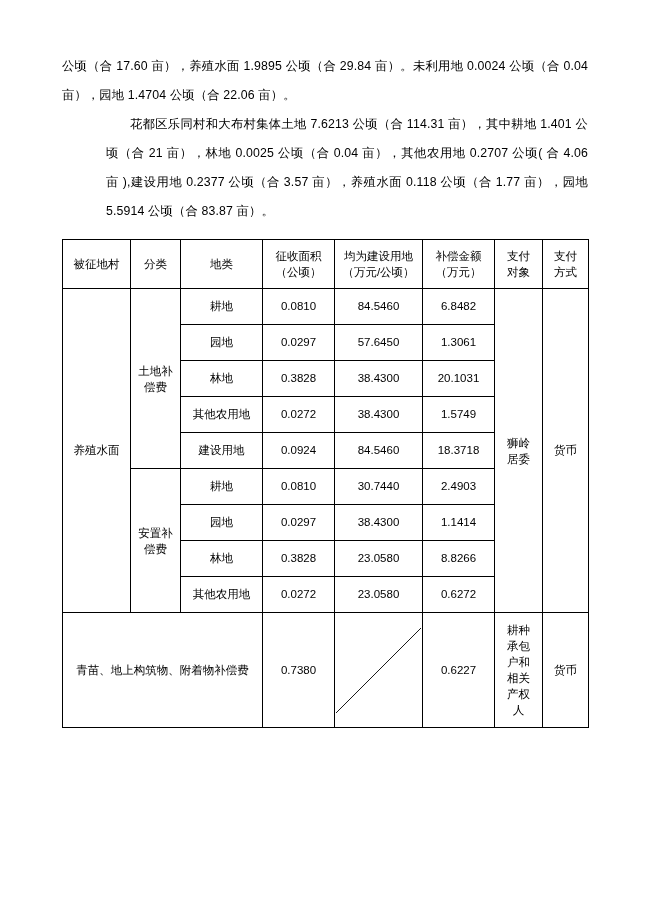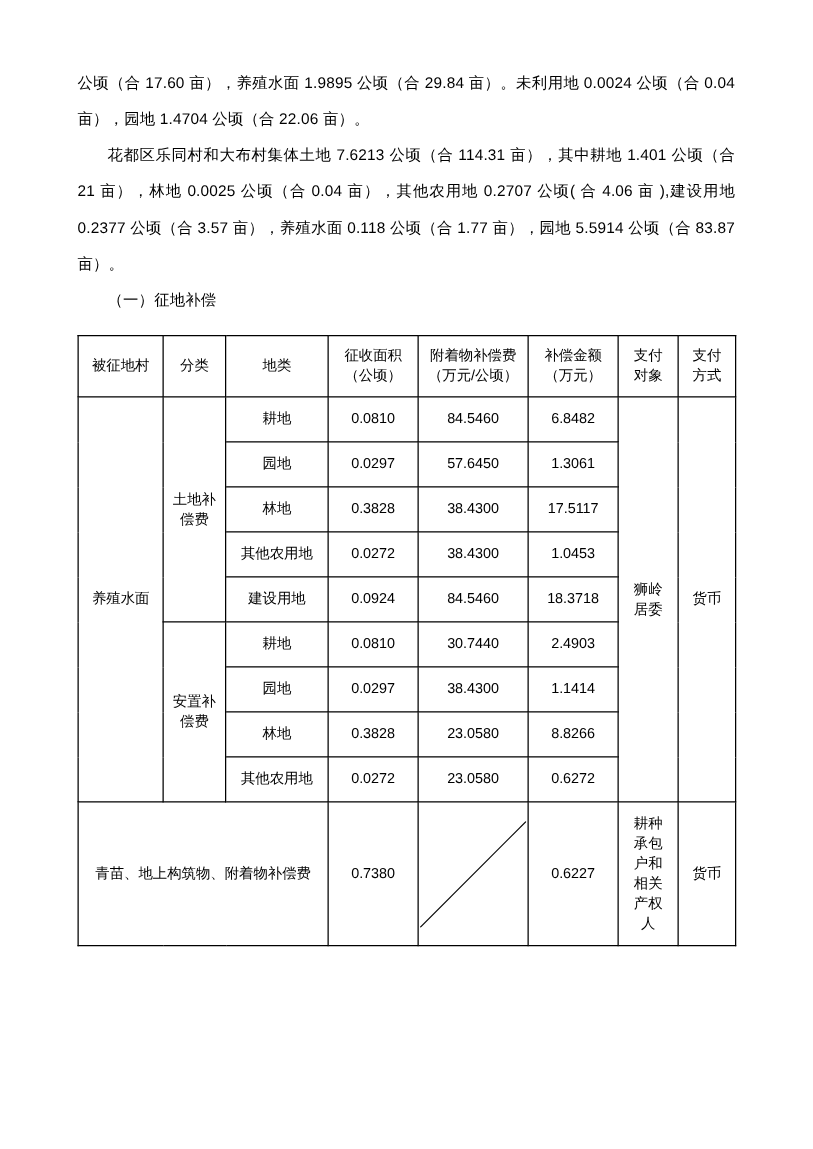--- a/index.html
+++ b/index.html
@@ -25,20 +25,21 @@
   p.para {
     margin: 0 0 0 0;
     font-size: 12.3px;
     line-height: 29px;
     text-align: justify;
     text-justify: inter-ideograph;
     letter-spacing: 0.15px;
   }
   p.indent {
     text-indent: 24px;
+    margin-left: 44px;
   }
   table.ct {
     border-collapse: collapse;
     width: 100%;
     margin-top: 13px;
     table-layout: fixed;
   }
   table.ct td {
     border: 1px solid #000000;
     font-size: 11.5px;
@@ -76,21 +77,20 @@
     width: 100%;
   }
 </style>
 </head>
 <body>
 
 <div class="page">
 
   <p class="para">公顷（合 17.60 亩），养殖水面 1.9895 公顷（合 29.84 亩）。未利用地 0.0024 公顷（合 0.04 亩），园地 1.4704 公顷（合 22.06 亩）。</p>
   <p class="para indent">花都区乐同村和大布村集体土地 7.6213 公顷（合 114.31 亩），其中耕地 1.401 公顷（合 21 亩），林地 0.0025 公顷（合 0.04 亩），其他农用地 0.2707 公顷( 合 4.06 亩 ),建设用地 0.2377 公顷（合 3.57 亩），养殖水面 0.118 公顷（合 1.77 亩），园地 5.5914 公顷（合 83.87 亩）。</p>
-  <p class="para indent">（一）征地补偿</p>
 
   <table class="ct">
     <colgroup>
       <col style="width:68px">
       <col style="width:50px">
       <col style="width:82px">
       <col style="width:72px">
       <col style="width:88px">
       <col style="width:72px">
       <col style="width:48px">
@@ -99,21 +99,21 @@
     <tbody>
       <tr>
         <td class="hd">被征地村</td>
         <td class="hd">分类</td>
         <td class="hd">地类</td>
         <td class="hd">
           <span class="two-line">征收面积</span>
           <span class="two-line">（公顷）</span>
         </td>
         <td class="hd">
-          <span class="two-line">附着物补偿费</span>
+          <span class="two-line">均为建设用地</span>
           <span class="two-line">（万元/公顷）</span>
         </td>
         <td class="hd">
           <span class="two-line">补偿金额</span>
           <span class="two-line">（万元）</span>
         </td>
         <td class="hd">
           <span class="two-line">支付</span>
           <span class="two-line">对象</span>
         </td>
@@ -142,27 +142,27 @@
       <tr>
         <td class="body-cell">园地</td>
         <td class="body-cell">0.0297</td>
         <td class="body-cell">57.6450</td>
         <td class="body-cell">1.3061</td>
       </tr>
       <tr>
         <td class="body-cell">林地</td>
         <td class="body-cell">0.3828</td>
         <td class="body-cell">38.4300</td>
-        <td class="body-cell">17.5117</td>
+        <td class="body-cell">20.1031</td>
       </tr>
       <tr>
         <td class="body-cell">其他农用地</td>
         <td class="body-cell">0.0272</td>
         <td class="body-cell">38.4300</td>
-        <td class="body-cell">1.0453</td>
+        <td class="body-cell">1.5749</td>
       </tr>
       <tr>
         <td class="body-cell">建设用地</td>
         <td class="body-cell">0.0924</td>
         <td class="body-cell">84.5460</td>
         <td class="body-cell">18.3718</td>
       </tr>
 
       <tr>
         <td class="body-cell" rowspan="4">

